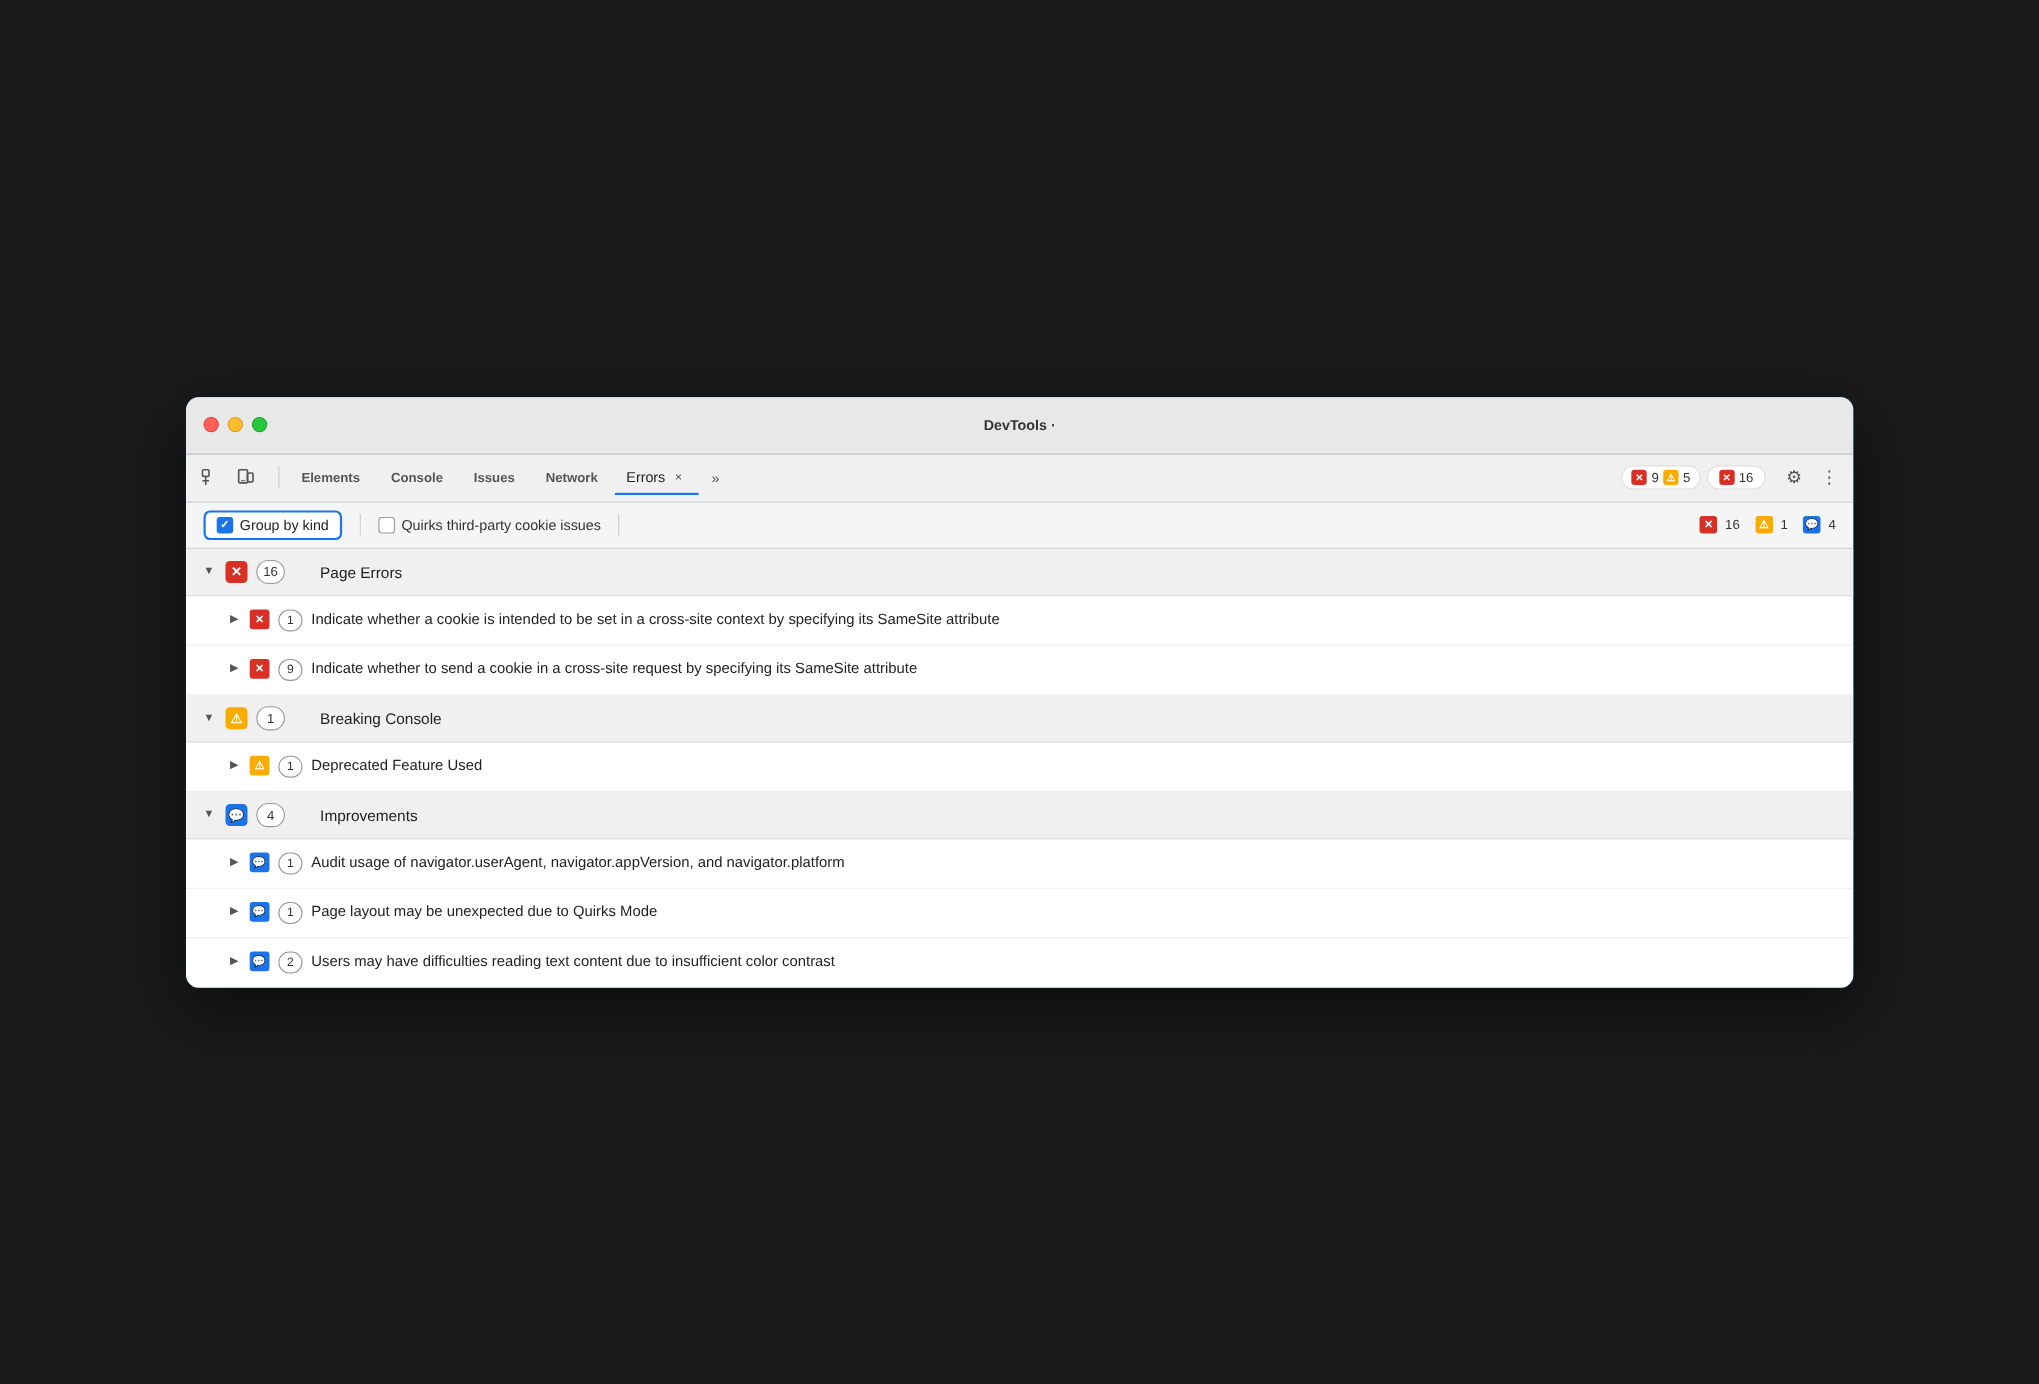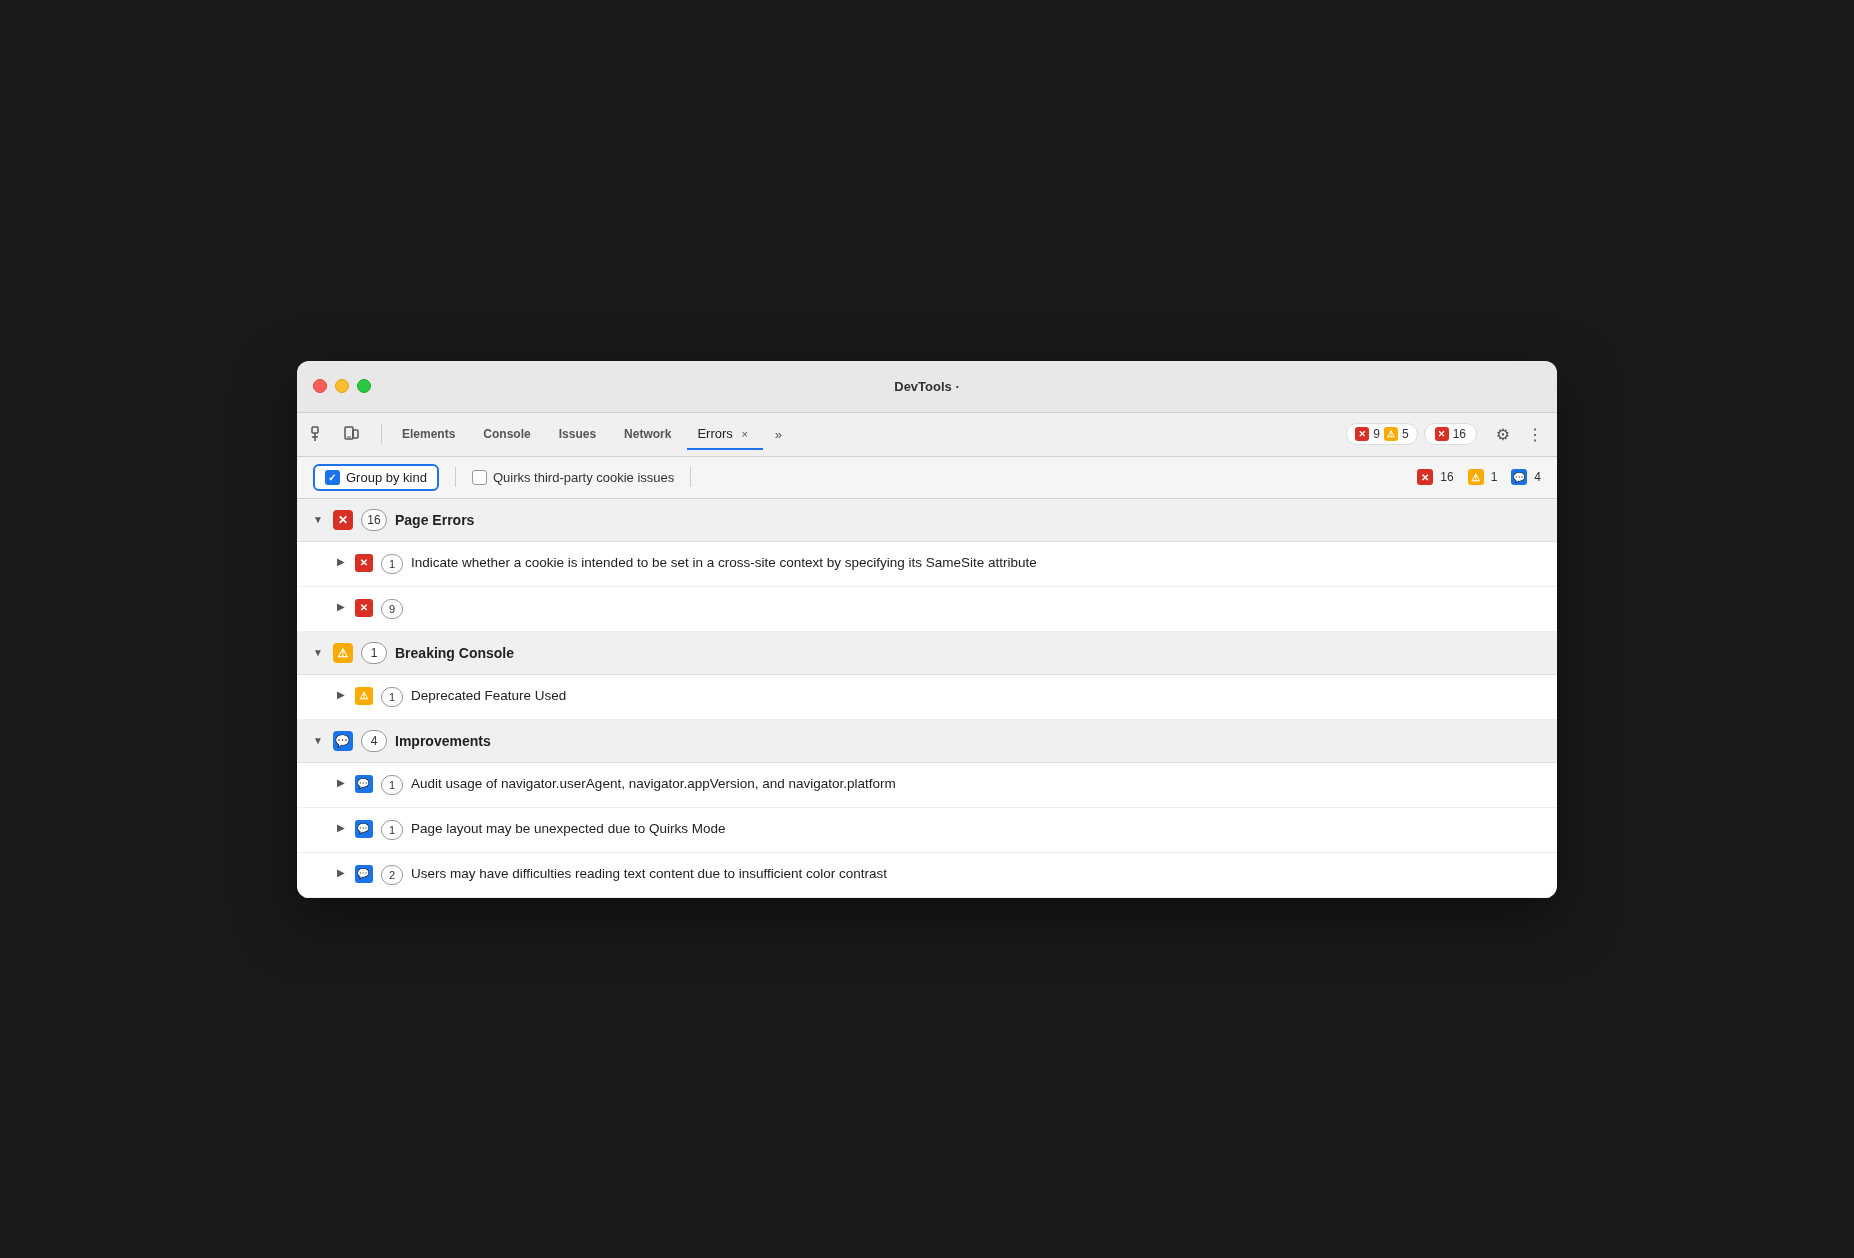--- a/index.html
+++ b/index.html
@@ -7,21 +7,21 @@
     body {
       background: #1a1a1a;
       display: flex;
       justify-content: center;
       align-items: center;
       min-height: 100vh;
       font-family: -apple-system, BlinkMacSystemFont, 'Segoe UI', sans-serif;
     }
 
     .window {
-      width: 1260px;
+      width: 1516px;
       background: #0369a1;
       border-radius: 12px;
       overflow: hidden;
       box-shadow: 0 20px 60px rgba(0,0,0,0.5);
     }
 
     
     .titlebar {
       background: #e8e8e8;
       height: 52px;
@@ -362,22 +362,23 @@
       display: flex;
       align-items: center;
       justify-content: center;
       font-size: 12px;
       color: #333;
       background: #fff;
     }
 
     .cat-title {
       font-size: 14px;
-      font-weight: 700;
+      font-weight: 400;
       color: #222;
+      margin-left: 24px;
     }
 
     
     .issue-row {
       display: flex;
       align-items: flex-start;
       padding: 12px 16px 12px 40px;
       border-bottom: 1px solid #eee;
       cursor: pointer;
       gap: 8px;
@@ -597,20 +598,21 @@
       <div class="issue-row">
         <span class="issue-chevron">▶</span>
         <div class="issue-icon-red">✕</div>
         <div class="issue-count-bubble">1</div>
         <span class="issue-text">Indicate whether a cookie is intended to be set in a cross-site context by specifying its SameSite attribute</span>
       </div>
       <div class="issue-row">
         <span class="issue-chevron">▶</span>
         <div class="issue-icon-red">✕</div>
         <div class="issue-count-bubble">9</div>
+        <span class="issue-text">Indicate whether to send a cookie in a cross-site request by specifying its SameSite attribute</span>
       </div>
       <div class="category-row">
         <span class="chevron">▼</span>
         <div class="cat-icon-yellow">⚠</div>
         <div class="count-bubble">1</div>
         <span class="cat-title">Breaking Console</span>
       </div>
       <div class="issue-row">
         <span class="issue-chevron">▶</span>
         <div class="issue-icon-yellow">⚠</div>

